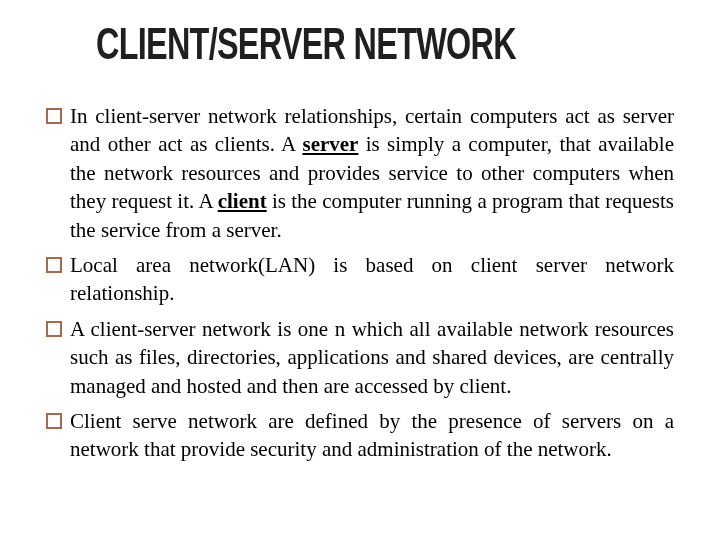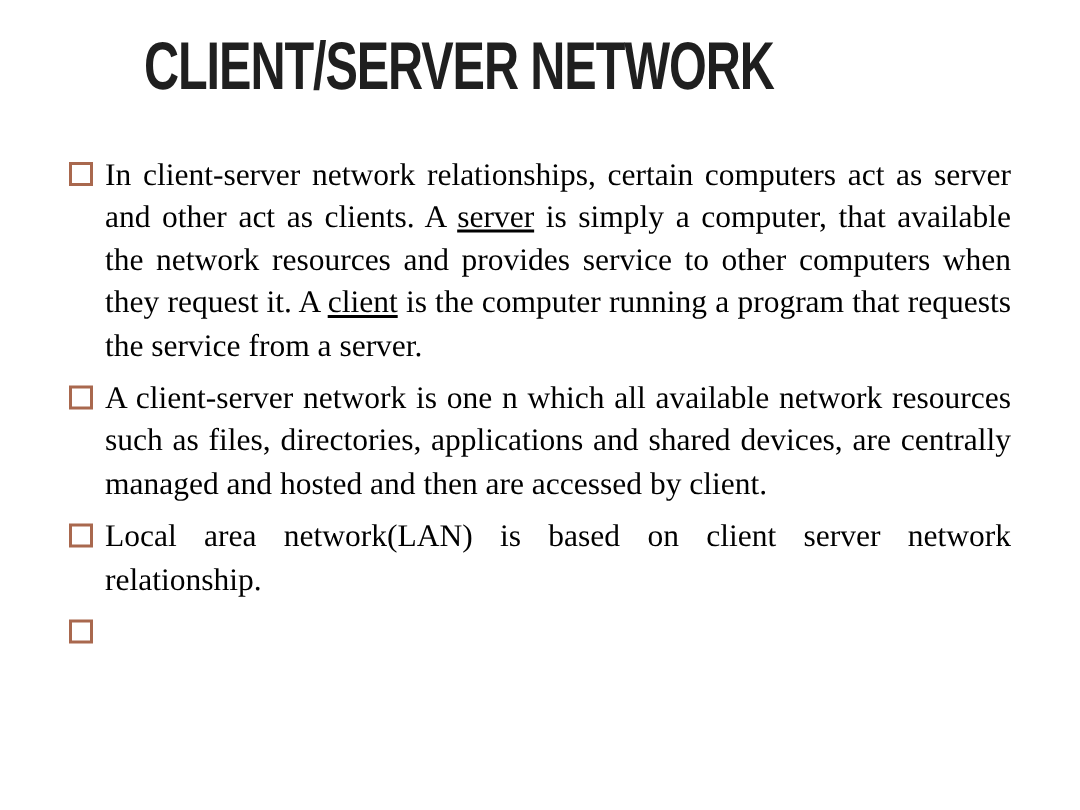--- a/index.html
+++ b/index.html
@@ -50,46 +50,48 @@
     top: 6px;
     width: 12px;
     height: 12px;
     border: 2px solid var(--bullet, #a9684e);
     background: transparent;
   }
   .u {
     text-decoration: underline;
     text-decoration-thickness: 2px;
     text-underline-offset: 2px;
+    font-weight: bold;
   }
 </style>
 </head>
 <body>
 
 <div class="slide">
 
   <div class="title">
     <span class="title-text">CLIENT/SERVER NETWORK</span>
   </div>
 
   <div class="content">
 
     <div class="bullet-item">
       <span class="bullet-marker"></span>
       <span>In client-server network relationships, certain computers act as server and other act as clients. A </span><span class="u">server</span><span> is simply a computer, that  available the network resources and provides service to other computers when they request it. A </span><span class="u">client</span><span> is the computer running a program that requests the service from a server.</span>
     </div>
 
     <div class="bullet-item">
       <span class="bullet-marker"></span>
+      <span>Local area network(LAN) is based on client server network relationship.</span>
+    </div>
+
+    <div class="bullet-item">
+      <span class="bullet-marker"></span>
       <span>A client-server network is one n which all available network resources such as files, directories, applications and shared devices, are centrally managed and hosted and then are accessed by client.</span>
     </div>
 
     <div class="bullet-item">
       <span class="bullet-marker"></span>
-      <span>Local area network(LAN) is based on client server network relationship.</span>
-    </div>
-
-    <div class="bullet-item">
-      <span class="bullet-marker"></span>
+      <span>Client serve network are defined by the presence of servers on a network that provide security and administration of the network.</span>
     </div>
 
   </div>
 </div>
 
 </body></html>

